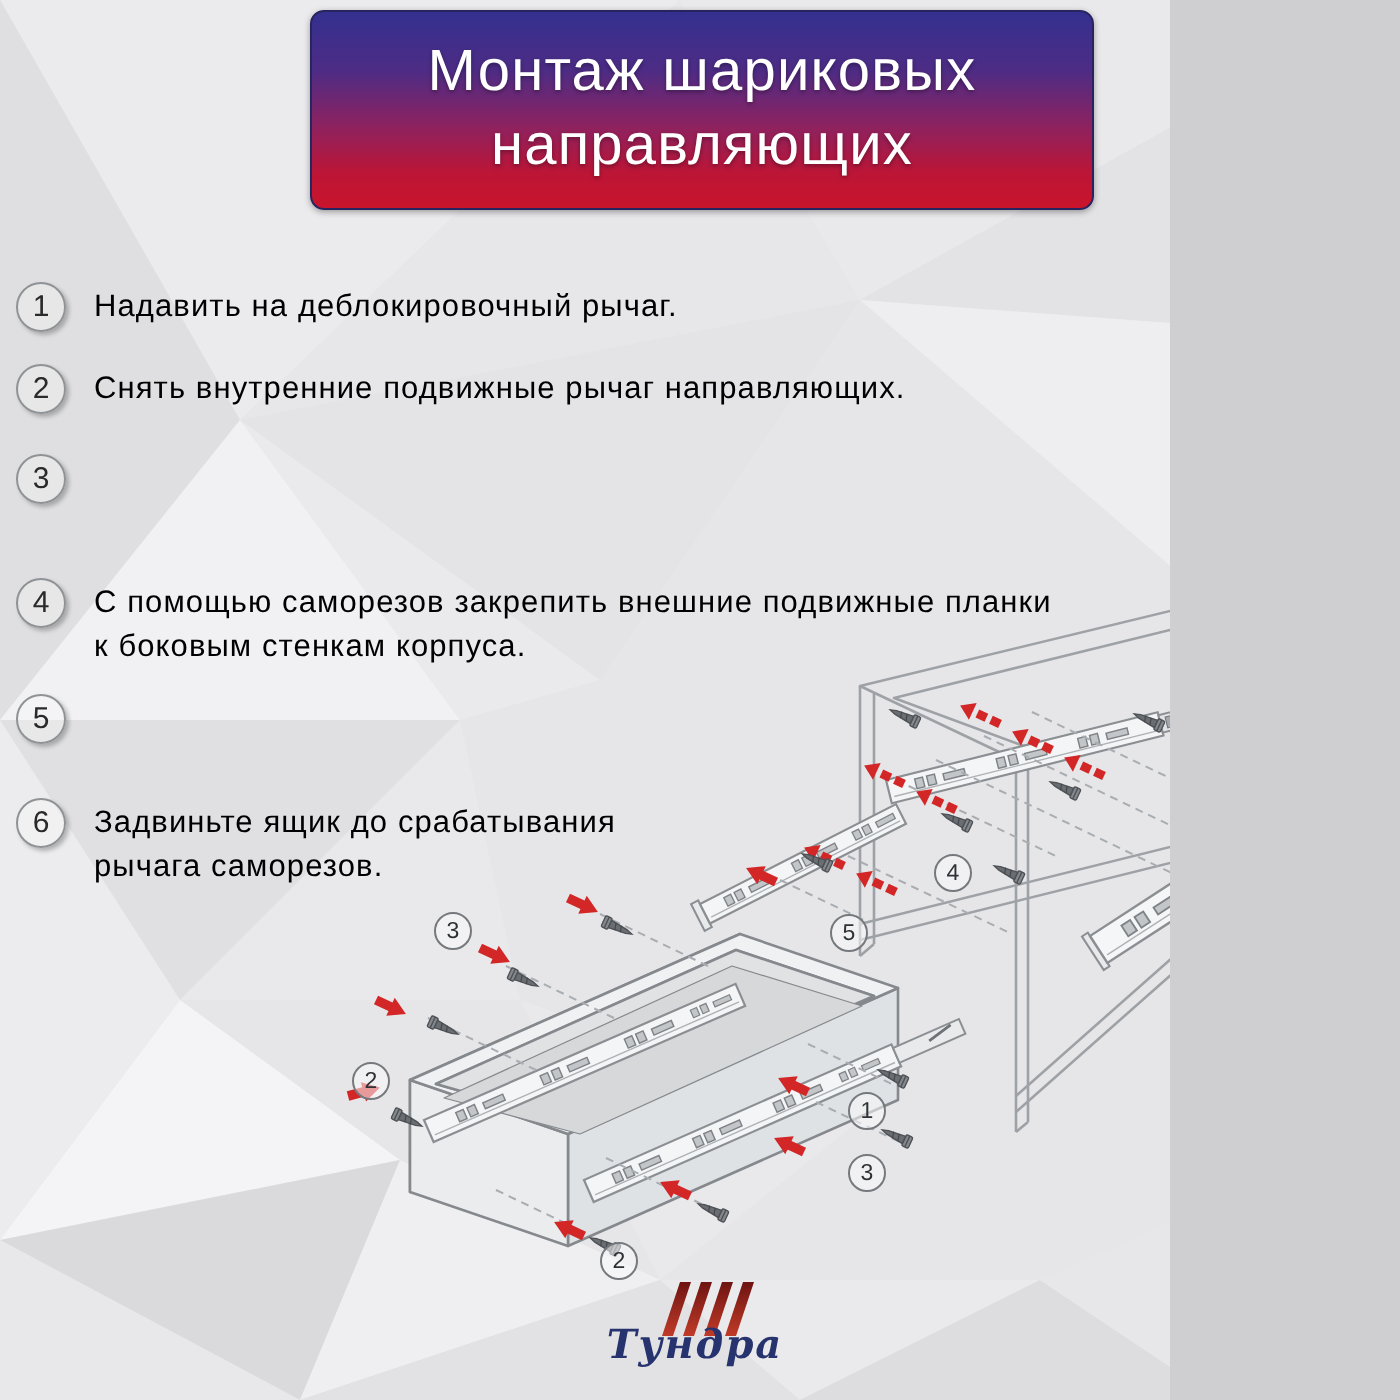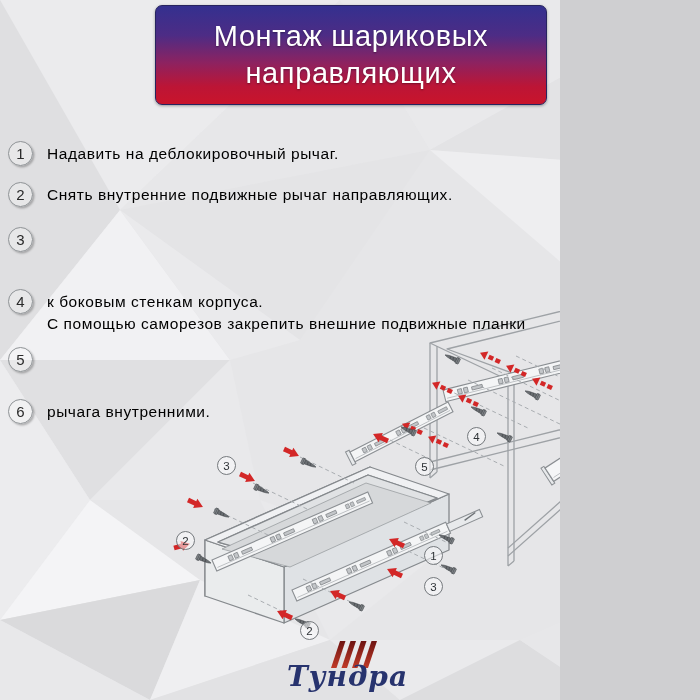--- a/index.html
+++ b/index.html
@@ -1,17 +1,17 @@
 <!DOCTYPE html>
 <html><head>
 <meta charset="utf-8">
 <style>
   html,body{margin:0;padding:0;background:#cfcfd1;}
   .page{position:relative;width:560px;height:700px;overflow:hidden;background:#e6e6e8;
-        font-family:"Liberation Sans", sans-serif;}
+        font-family:"Liberation Sans", sans-serif;padding-left:25px;}
   .bg-svg,.diagram-svg{position:absolute;left:0;top:0;width:700px;height:700px;}
   
   .banner{position:absolute;left:155px;top:5px;width:390px;height:98px;border-radius:7px;
           background:linear-gradient(180deg,#34308f 0%,#4d2c85 30%,#8d2260 58%,#bc1536 82%,#c9142b 100%);
           border:1px solid #27245f;box-shadow:0 1px 3px rgba(0,0,0,.35);
           display:flex;flex-direction:column;justify-content:center;align-items:center;}
   .banner .tline{color:#ffffff;font-size:29px;line-height:37px;letter-spacing:.6px;
           text-shadow:0 1px 2px rgba(0,0,0,.35);white-space:nowrap;}
   
   .step{position:absolute;left:8px;display:flex;align-items:flex-start;}
@@ -21,21 +21,21 @@
   .steptext{margin-left:14px;margin-top:2px;color:#000000;font-size:15.5px;line-height:22px;
           letter-spacing:.55px;}
   .s1{top:141px}.s2{top:182px}.s3{top:227px}.s4{top:289px}.s5{top:347px}.s6{top:399px}
   
   .dnum{position:absolute;width:17px;height:17px;border-radius:50%;border:1.3px solid #75797d;
         background:rgba(250,250,251,.55);color:#2e3236;font-size:11.5px;
         display:flex;align-items:center;justify-content:center;}
   
   .brandname{position:absolute;left:265px;top:660px;width:165px;text-align:center;
         font-family:"DejaVu Serif", serif;font-style:italic;font-weight:700;
-        font-size:28px;color:#27336e;letter-spacing:1px;}
+        font-size:20px;color:#27336e;letter-spacing:1px;}
 </style>
 </head>
 <body>
 
 <div class="page">
 
   <svg class="bg-svg" viewBox="0 0 700 700">
     <rect x="0" y="0" width="700" height="700" fill="#e6e6e8"></rect>
     <g stroke="none">
       <polygon points="0,0 340,0 120,210" fill="#ebebed"></polygon>
@@ -245,31 +245,32 @@
     </div>
   </div>
   <div class="step s3">
     <span class="stepnum">3</span>
     <div class="steptext">
     </div>
   </div>
   <div class="step s4">
     <span class="stepnum">4</span>
     <div class="steptext">
+      <div>С помощью саморезов закрепить внешние подвижные планки</div>
       <div>к боковым стенкам корпуса.</div>
-      <div>С помощью саморезов закрепить внешние подвижные планки</div>
     </div>
   </div>
   <div class="step s5">
     <span class="stepnum">5</span>
   </div>
   <div class="step s6">
     <span class="stepnum">6</span>
     <div class="steptext">
-      <div>рычага внутренними.</div>
+      <div>Задвиньте ящик до срабатывания</div>
+      <div>рычага саморезов.</div>
     </div>
   </div>
 
   <div class="dnum" style="left:217px;top:456px">3</div>
   <div class="dnum" style="left:176px;top:531px">2</div>
   <div class="dnum" style="left:415px;top:457px">5</div>
   <div class="dnum" style="left:467px;top:427px">4</div>
   <div class="dnum" style="left:424px;top:546px">1</div>
   <div class="dnum" style="left:424px;top:577px">3</div>
   <div class="dnum" style="left:300px;top:621px">2</div>

